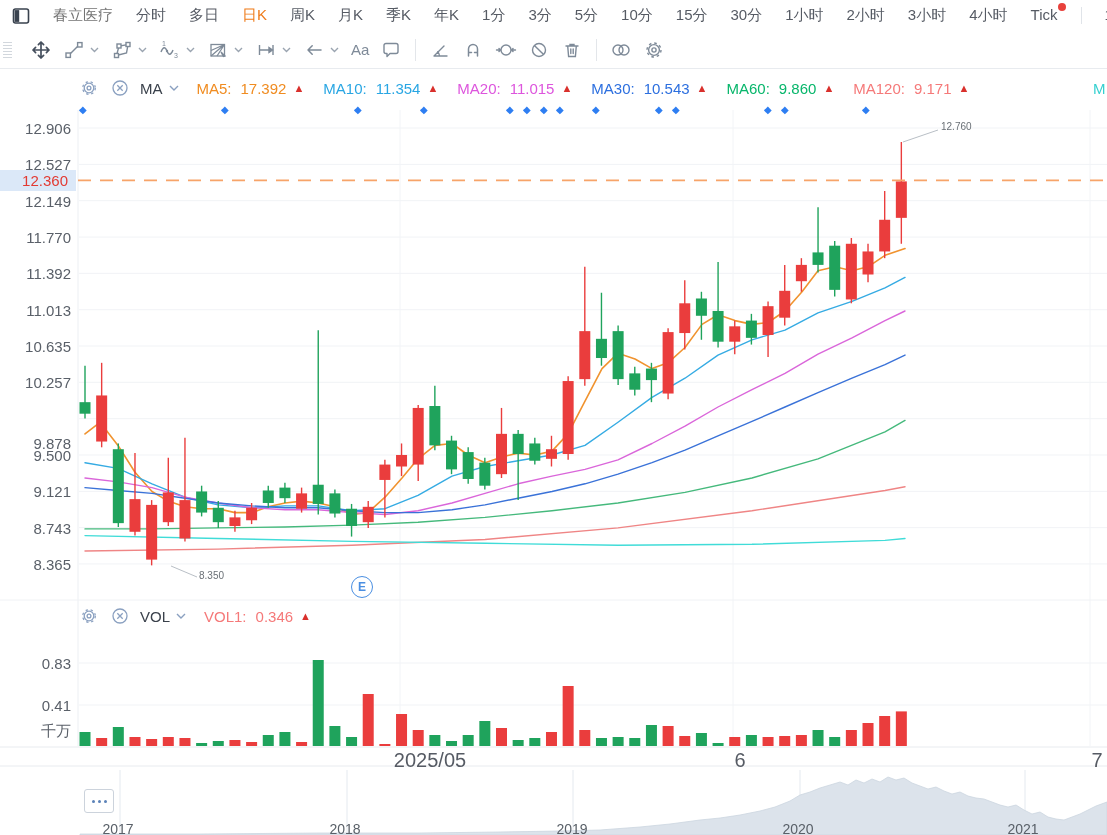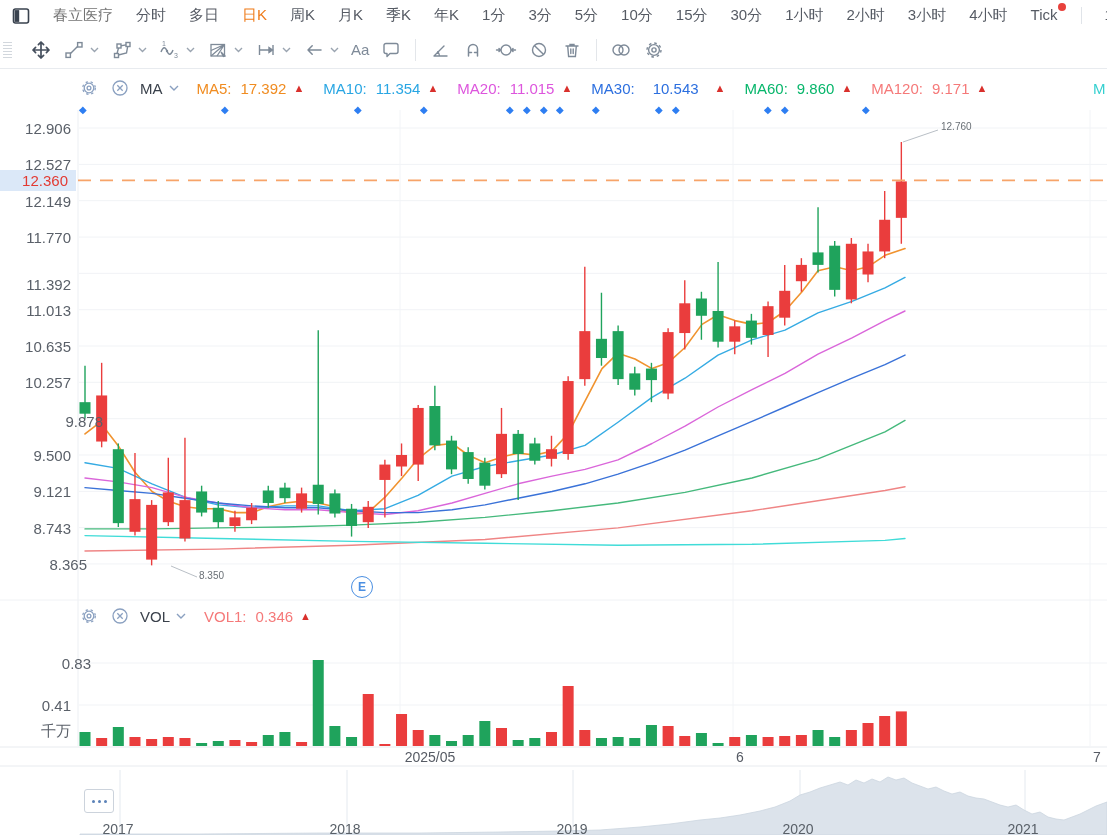--- a/index.html
+++ b/index.html
@@ -36,21 +36,21 @@
   .ind-name{color:#3a414b;cursor:pointer;}
   .ind-item{display:flex;align-items:center;cursor:default;}
   .ind-item .val{margin-left:9px;}
   .arr{color:#d9302c;font-size:11px;margin-left:7px;}
   .trunc{position:absolute;left:1015px;color:#35d0d0;}
   .dia{position:absolute;top:104px;color:#2e7ef2;font-size:10px;z-index:2;cursor:pointer;}
   .anno{position:absolute;font-size:10px;color:#6a7076;z-index:3;}
   .ebadge{position:absolute;left:351px;top:576px;width:20px;height:20px;border:1.5px solid #4a8fe2;
           border-radius:50%;color:#4a8fe2;font-size:12px;font-weight:bold;display:flex;
           align-items:center;justify-content:center;z-index:3;cursor:pointer;}
-  .xlab{position:absolute;top:749px;font-size:14px;color:#565b64;transform:translateX(-50%);z-index:3;}
+  .xlab{position:absolute;top:749px;font-size:20px;color:#565b64;transform:translateX(-50%);z-index:3;}
   .yr{position:absolute;top:821px;font-size:14px;color:#596068;transform:translateX(-50%);z-index:3;}
   .more{position:absolute;left:84px;top:789px;width:28px;height:22px;border:1px solid #ccd3dc;
         border-radius:3px;background:#fff;display:flex;align-items:center;justify-content:center;
         gap:3px;z-index:4;cursor:pointer;}
   .more i{width:3px;height:3px;border-radius:50%;background:#5b82b8;}
 </style>
 </head>
 <body>
 
 <div class="app">
@@ -451,21 +451,21 @@
         <span class="ind-item" style="color: rgb(41, 166, 227);">
           <span>MA10:</span>
           <span class="val">11.354</span>
           <span class="arr">▲</span>
         </span>
         <span class="ind-item" style="color: rgb(221, 85, 221);">
           <span>MA20:</span>
           <span class="val">11.015</span>
           <span class="arr">▲</span>
         </span>
-        <span class="ind-item" style="color: rgb(44, 111, 223); gap: 9px;">
+        <span class="ind-item" style="color: rgb(44, 111, 223);">
           <span>MA30:</span>
           <span class="val">10.543</span>
           <span class="arr">▲</span>
         </span>
         <span class="ind-item" style="color: rgb(7, 182, 107);">
           <span>MA60:</span>
           <span class="val">9.860</span>
           <span class="arr">▲</span>
         </span>
         <span class="ind-item" style="color: rgb(245, 121, 121);">
@@ -512,30 +512,30 @@
   <div class="more">
       <i></i>
       <i></i>
       <i></i>
     </div>
 
 <div class="ylab" style="top: 128px;">12.906</div>
     <div class="ylab" style="top: 164.384px;">12.527</div>
     <div class="ylab" style="top: 200.672px;">12.149</div>
     <div class="ylab" style="top: 237.056px;">11.770</div>
-    <div class="ylab" style="top: 273.344px; margin-top: 11px;">11.392</div>
+    <div class="ylab" style="top: 273.344px;">11.392</div>
     <div class="ylab" style="top: 309.728px;">11.013</div>
     <div class="ylab" style="top: 346.016px;">10.635</div>
     <div class="ylab" style="top: 382.304px;">10.257</div>
-    <div class="ylab" style="top: 421px; padding-left: 32px;">9.878</div>
+    <div class="ylab" style="top: 443px;">9.878</div>
     <div class="ylab" style="top: 454.976px;">9.500</div>
     <div class="ylab" style="top: 491.36px;">9.121</div>
     <div class="ylab" style="top: 527.648px;">8.743</div>
-    <div class="ylab" style="top: 563.936px; margin-left: 16px;">8.365</div>
-    <div class="ylab" style="top: 663px; padding-left: 20px;">0.83</div>
+    <div class="ylab" style="top: 563.936px;">8.365</div>
+    <div class="ylab" style="top: 663px;">0.83</div>
     <div class="ylab" style="top: 705px;">0.41</div>
     <div class="ylab" style="top: 731px;">千万</div>
     <div class="xlab" style="left: 430px;">2025/05</div>
     <div class="xlab" style="left: 740px;">6</div>
     <div class="xlab" style="left: 1097px;">7</div>
     <div class="yr" style="left: 118px;">2017</div>
     <div class="yr" style="left: 345px;">2018</div>
     <div class="yr" style="left: 572px;">2019</div>
     <div class="yr" style="left: 798px;">2020</div>
     <div class="yr" style="left: 1023px;">2021</div>

